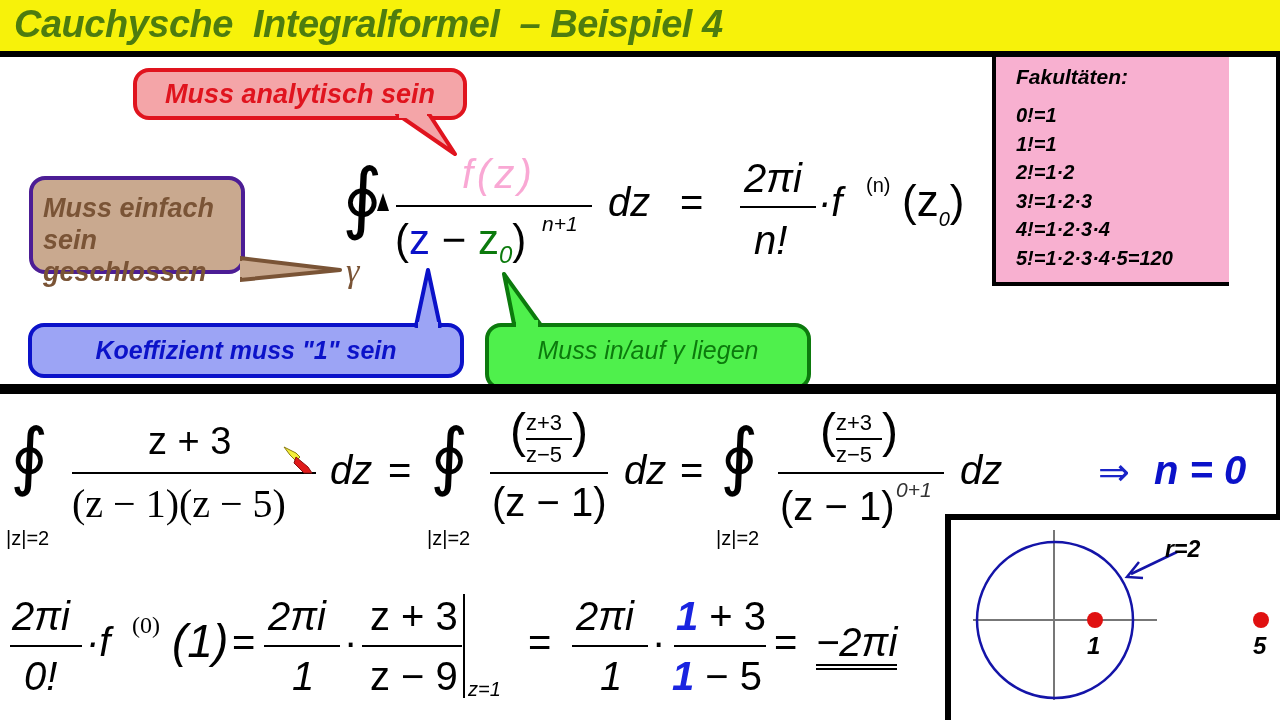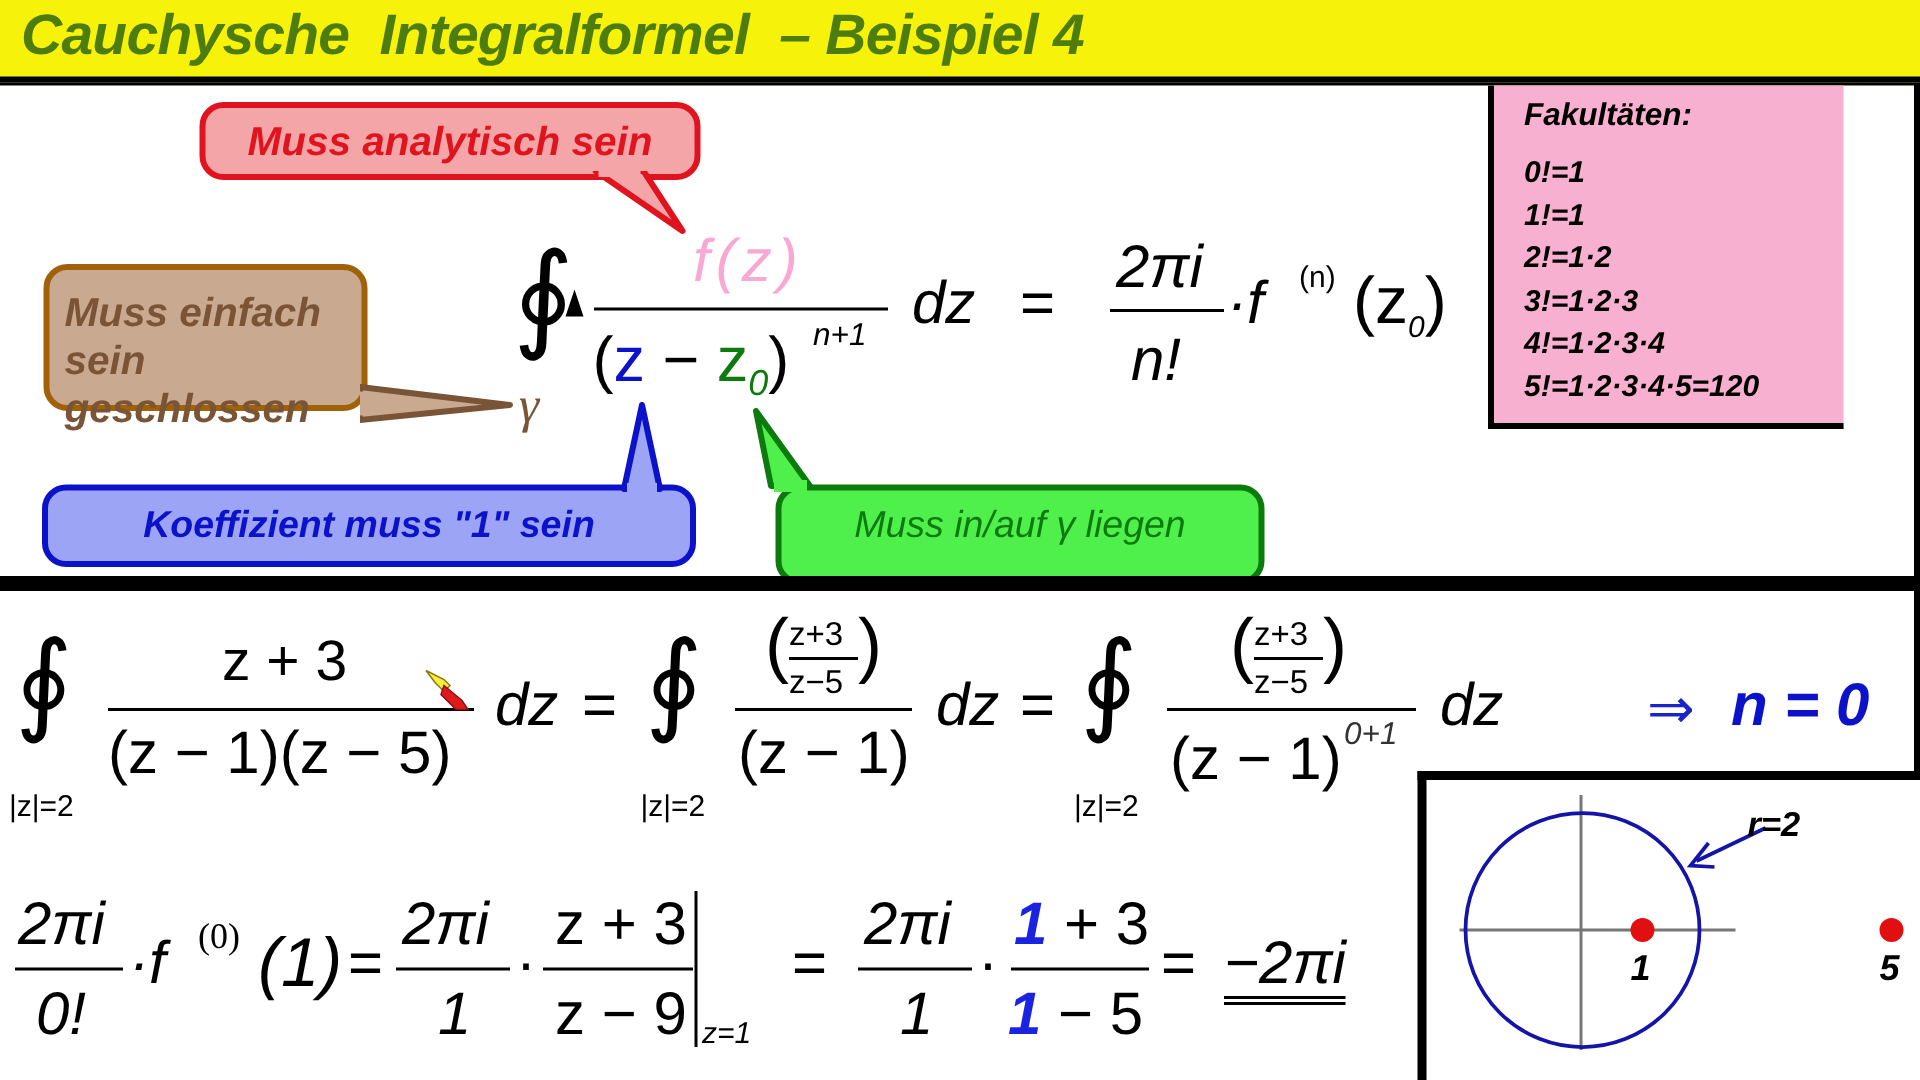--- a/index.html
+++ b/index.html
@@ -16,23 +16,23 @@
   
   #bottom-panel { left: 0; top: 394px; width: 1276px; height: 326px; background: #fff; }
 
   .math { font-family: "Liberation Sans", sans-serif; font-style: italic; color: #000; white-space: nowrap; }
   .up { font-style: normal; }
   .serif { font-family: "Liberation Serif", serif; }
 
   
   .callout { position: absolute; border-radius: 16px; font-weight: bold; font-style: italic; }
   #callout-analytic { left: 133px; top: 68px; width: 334px; height: 52px; background: #f4a5a8; border: 4px solid #e0141e; color: #e0141e; font-size: 27px; text-align: center; line-height: 44px; }
-  #callout-closed { left: 29px; top: 176px; width: 216px; height: 98px; background: #c9a98f; border: 4px solid #a16207; color: #7a5436; font-size: 27px; line-height: 32px; padding: 12px 0 0 10px; }
+  #callout-closed { left: 29px; top: 176px; width: 216px; height: 98px; background: #c9a98f; border: 4px solid #4c1d95; color: #7a5436; font-size: 27px; line-height: 32px; padding: 12px 0 0 10px; }
   #callout-coeff { left: 28px; top: 323px; width: 436px; height: 55px; background: #9ca4f5; border: 4px solid #0b12c9; color: #0b12c9; font-size: 25px; text-align: center; line-height: 47px; }
-  #callout-inside { left: 485px; top: 323px; width: 326px; height: 67px; background: #4ff04c; border: 4px solid #0c7a0d; color: #0c7a0d; font-size: 25px; text-align: center; line-height: 47px; font-weight: normal; margin-left: 32px; }
+  #callout-inside { left: 485px; top: 323px; width: 326px; height: 67px; background: #4ff04c; border: 4px solid #0c7a0d; color: #0c7a0d; font-size: 25px; text-align: center; line-height: 47px; font-weight: normal; }
 
   
   #fact-box { left: 992px; top: 57px; width: 237px; height: 229px; background: #f8b0d0; border: 4px solid #000; border-top: none; border-right: none; padding: 8px 15px 0 20px; }
   #fact-title { font-size: 21px; font-weight: bold; font-style: italic; color: #000; margin-bottom: 12px; }
   .fact-row { font-size: 20px; font-weight: bold; font-style: italic; color: #000; line-height: 28.5px; }
 
   
   #divider { left: 0; top: 384px; width: 1280px; height: 10px; background: #000; }
 
   
@@ -117,21 +117,21 @@
 </div>
 
 <div id="divider" class="abs"></div>
 
 <div id="bottom-panel" class="abs"></div>
 
 <div class="abs math serif up" style="left:10px;top:416px;font-size:74px;line-height:80px;">∮</div>
 <div class="abs math up" style="left:6px;top:527px;font-size:20px;">|z|=2</div>
 <div class="abs math up" style="left:148px;top:420px;font-size:38px;">z + 3</div>
 <div class="abs" style="left:72px;top:472px;width:244px;height:2px;background:#000;"></div>
-<div class="abs math up" style="left:72px;top:480px;font-size:40px;">(z − 1)(z − 5)</div>
+<div class="abs math up" style="left:72px;top:480px;font-size:40px;font-family:Liberation Serif, serif;">(z − 1)(z − 5)</div>
 
 <svg class="abs" style="left:282px;top:443px" width="34" height="32">
   <path d="M2,4 L14,10 L18,14 L14,18 L8,12 Z" fill="#f4ef3a" stroke="#8a7a10" stroke-width="1"></path>
   <path d="M14,14 L26,24 L30,30 L22,30 L12,20 Z" fill="#e01a1a" stroke="#8a1010" stroke-width="1"></path>
 </svg>
 <div class="abs math" style="left:330px;top:448px;font-size:40px;">dz</div>
 <div class="abs math up" style="left:388px;top:448px;font-size:40px;">=</div>
 
 <div class="abs math serif up" style="left:430px;top:416px;font-size:74px;line-height:80px;">∮</div>
 <div class="abs math up" style="left:427px;top:527px;font-size:20px;">|z|=2</div>

